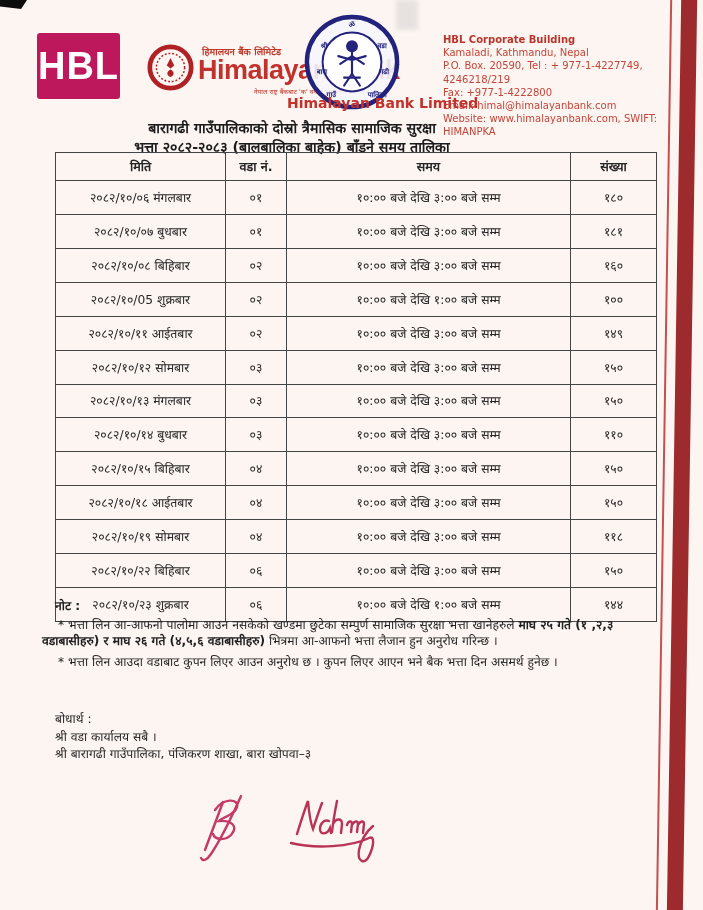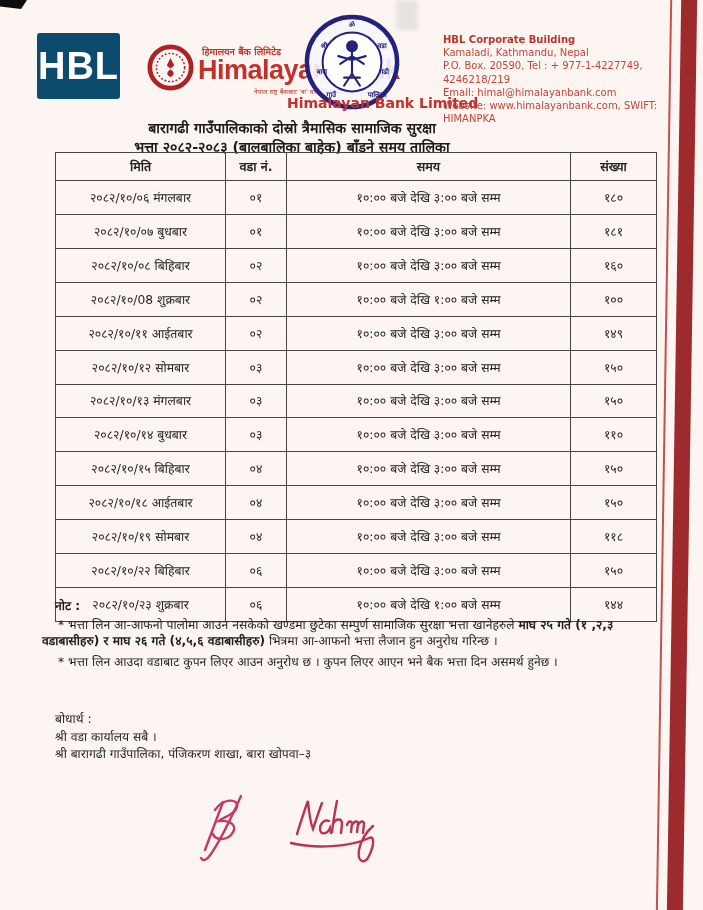--- a/index.html
+++ b/index.html
@@ -10,21 +10,21 @@
     color:#222;
   }
   
   .corner-mark{position:absolute;left:0;top:0;width:27px;height:9px;background:#0d0d0d;
     clip-path:polygon(0 0,100% 0,78% 100%,0 72%);}
   .smudge{position:absolute;left:396px;top:0;width:22px;height:30px;background:#cfcccc;opacity:.45;filter:blur(2px);}
   .right-bar{position:absolute;left:674px;top:-10px;width:16px;height:935px;background:#9d2b2e;transform:rotate(0.9deg);}
   .right-pin{position:absolute;left:663px;top:-10px;width:2.4px;height:935px;background:#c2514f;transform:rotate(0.9deg);}
 
   
-  .hbl-box{position:absolute;left:37px;top:33px;width:83px;height:66px;background:#0c4a6e;border-radius:3px;
+  .hbl-box{position:absolute;left:37px;top:33px;width:83px;height:66px;background:#be185d;border-radius:3px;
     display:flex;align-items:center;justify-content:center;}
   .hbl-box span{color:#fff;font-weight:bold;font-size:38px;letter-spacing:1px;font-family:"Liberation Sans",sans-serif;}
   .logo-emblem{position:absolute;left:147px;top:44px;width:47px;height:47px;}
   .np-name{position:absolute;left:202px;top:45px;font-size:9.5px;font-weight:bold;color:#c0392b;}
   .en-name{position:absolute;left:198px;top:55px;font-size:27px;font-weight:bold;color:#c2322c;letter-spacing:-0.5px;
     font-family:"Liberation Sans",sans-serif;z-index:1;}
   .reg-line{position:absolute;left:254px;top:87px;font-size:6.5px;color:#c0392b;z-index:1;}
   .stamp{position:absolute;left:303px;top:13px;width:98px;height:98px;z-index:3;}
   .bank-full{position:absolute;left:287px;top:95px;font-size:14px;font-weight:bold;color:#c2322c;z-index:4;}
   .addr{position:absolute;left:443px;top:33px;font-size:10px;line-height:13.2px;color:#c44539;}
@@ -93,20 +93,21 @@
     <path d="M50 39 L50 62 M50 44 L38 52 M50 44 L62 52 M50 48 L36 44 M50 48 L64 44 M50 62 L42 74 M50 62 L58 74 M42 66 L58 66" fill="none"></path>
   </g>
 </svg>
 
 <div class="bank-full">Himalayan Bank Limited</div>
 
 <div class="addr">
   <div class="b">HBL Corporate Building</div>
   <div>Kamaladi, Kathmandu, Nepal</div>
   <div>P.O. Box. 20590, Tel : + 977-1-4227749, 4246218/219</div>
+  <div>Fax: +977-1-4222800</div>
   <div>Email: himal@himalayanbank.com</div>
   <div>Website: www.himalayanbank.com, SWIFT: HIMANPKA</div>
 </div>
 
 <div class="title">
   <div>बारागढी गाउँपालिकाको दोस्रो त्रैमासिक सामाजिक सुरक्षा</div>
   <div>भत्ता २०८२-२०८३ (बालबालिका बाहेक) बाँडने समय तालिका</div>
 </div>
 
 <div class="sched">
@@ -138,21 +139,21 @@
           <td>१०:०० बजे देखि ३:०० बजे सम्म</td>
           <td>१८१</td>
         </tr>
     <tr>
           <td>२०८२/१०/०८  बिहिबार</td>
           <td>०२</td>
           <td>१०:०० बजे देखि ३:०० बजे सम्म</td>
           <td>१६०</td>
         </tr>
     <tr>
-          <td>२०८२/१०/08  शुक्रबार</td>
+          <td>२०८२/१०/05  शुक्रबार</td>
           <td>०२</td>
           <td>१०:०० बजे देखि १:०० बजे सम्म</td>
           <td>१००</td>
         </tr>
     <tr>
           <td>२०८२/१०/११ आईतबार</td>
           <td>०२</td>
           <td>१०:०० बजे देखि ३:०० बजे सम्म</td>
           <td>१४९</td>
         </tr>

